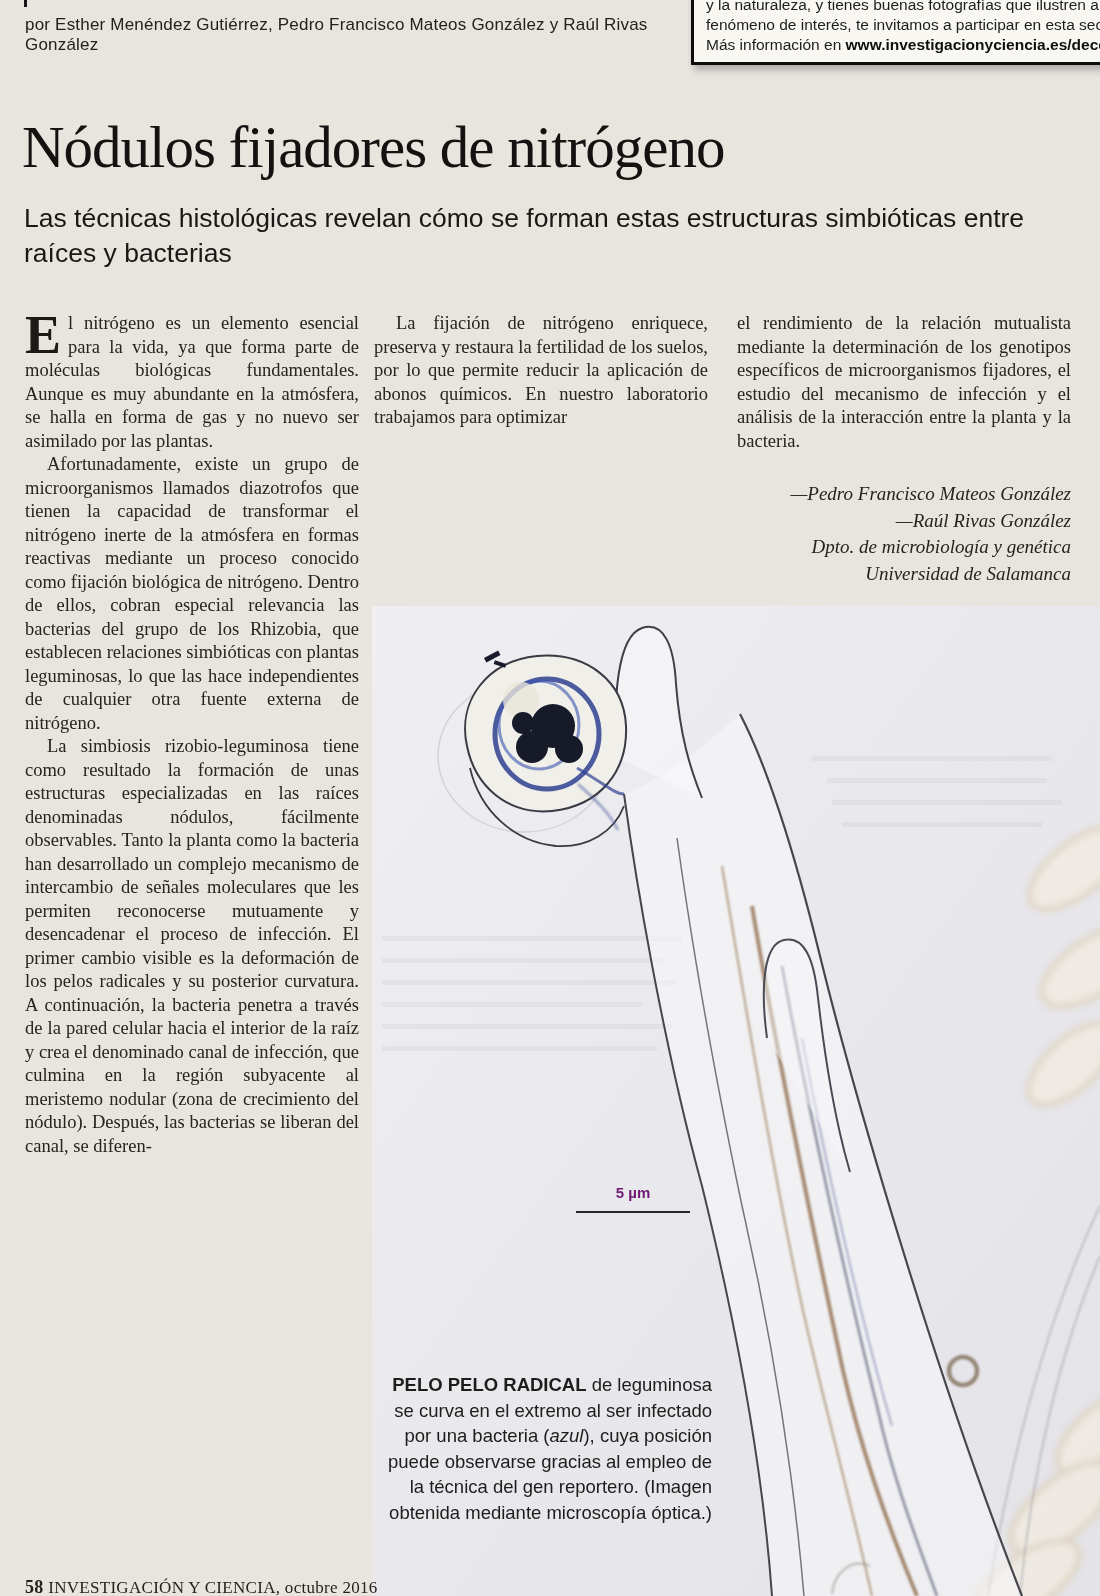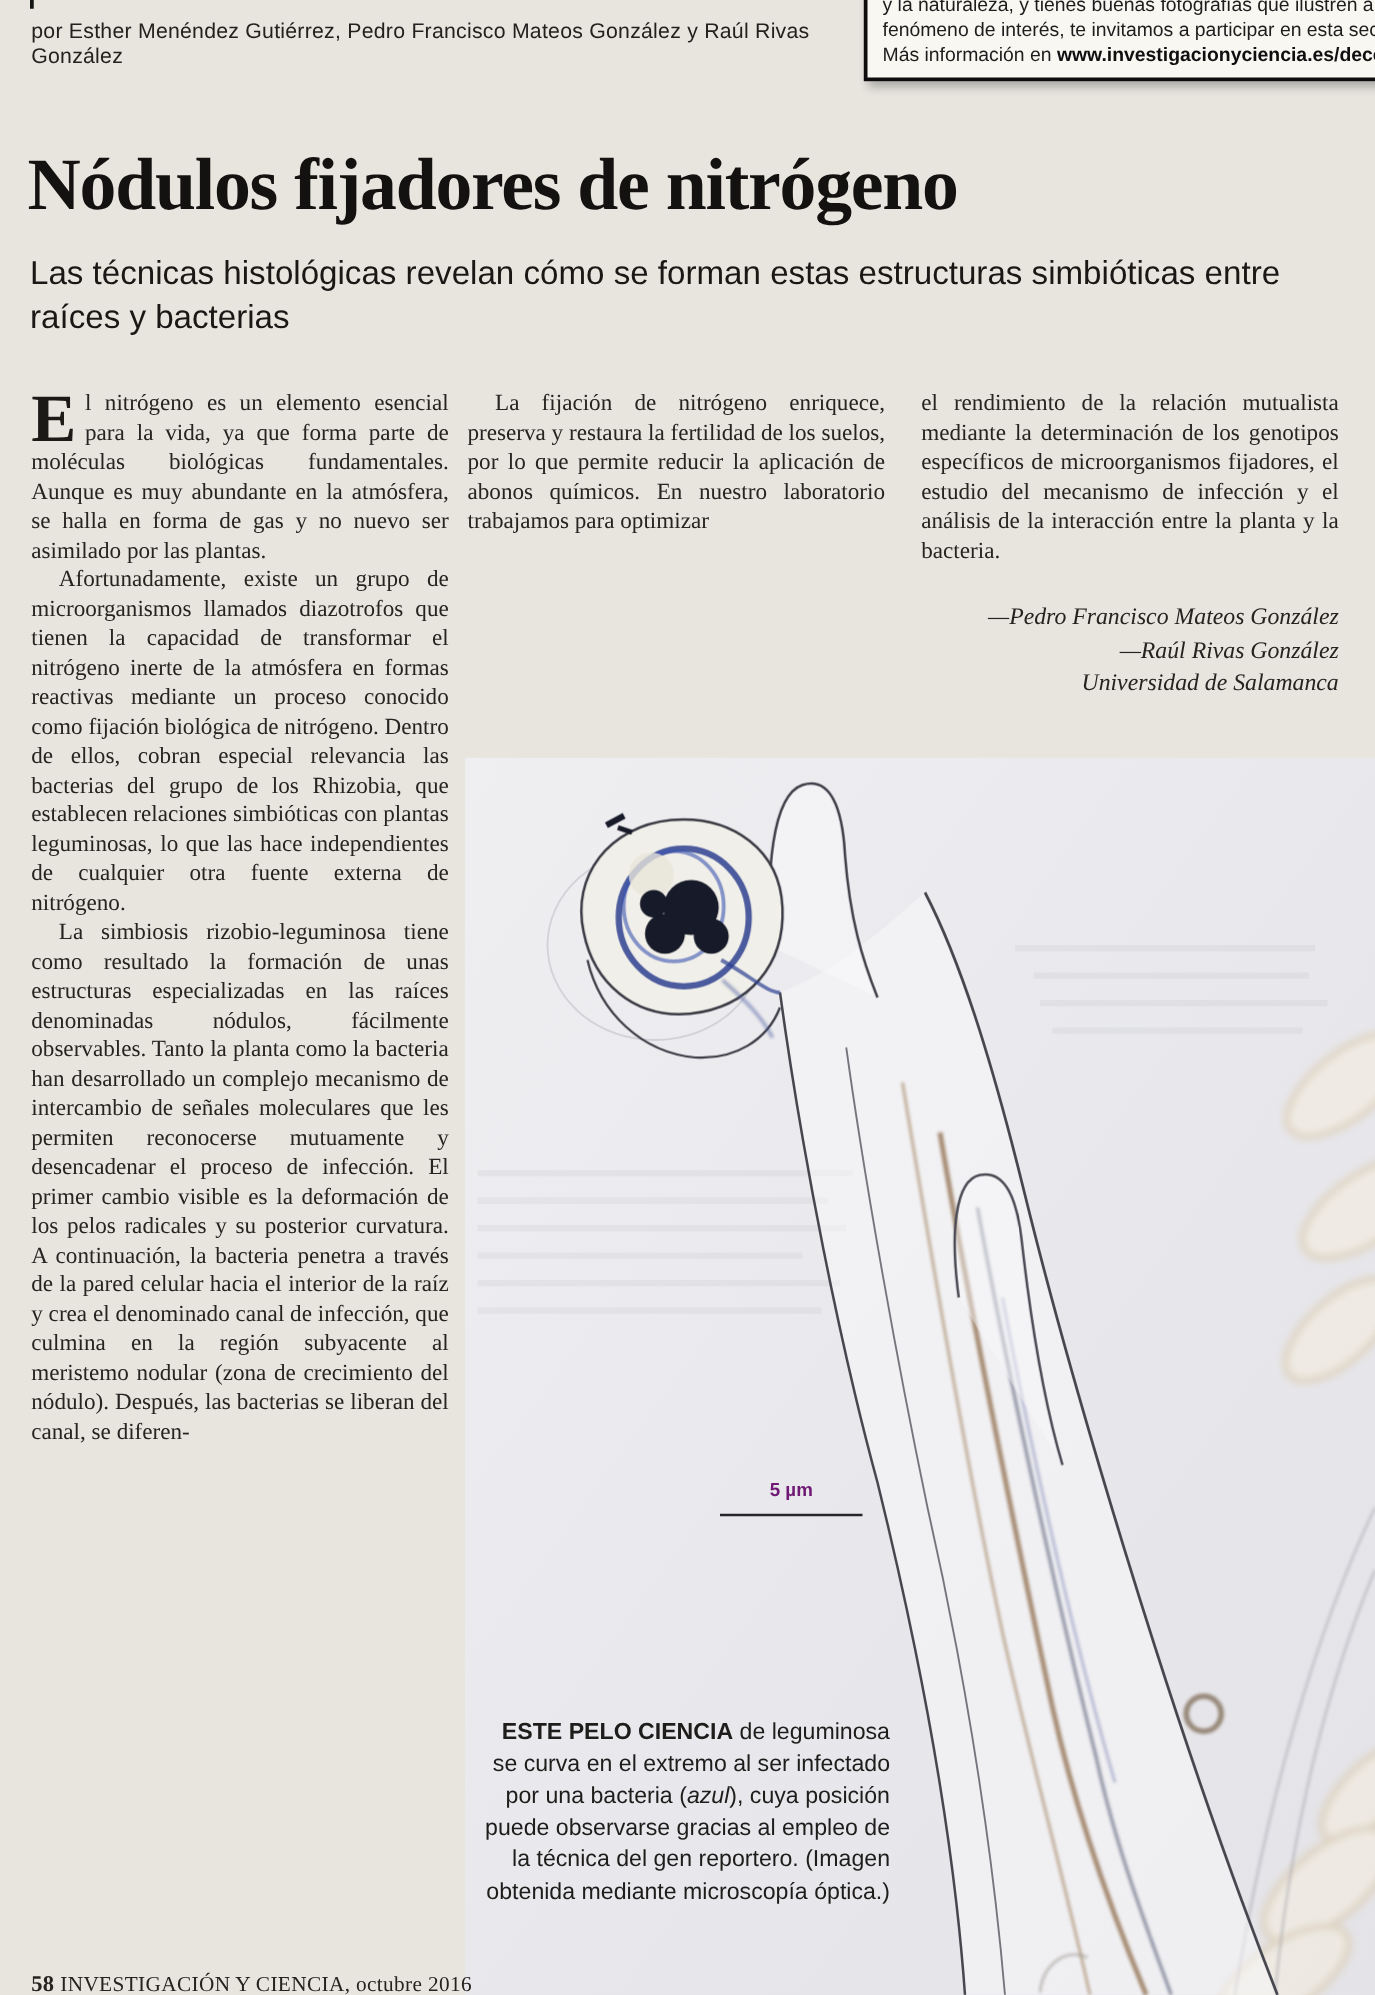--- a/index.html
+++ b/index.html
@@ -18,21 +18,21 @@
     position:absolute;left:691px;top:-14px;width:480px;
     background:#f9f7f2;border:3px solid #0d0d0d;
     padding:6px 12px 7px 12px;
     box-shadow:3px 5px 7px rgba(40,40,40,.3);
     font-family:"Liberation Sans", sans-serif;font-size:15.5px;line-height:20px;color:#1d1d1d;
   }
   .promo-line{white-space:nowrap;overflow:hidden;}
   .promo-url{font-weight:bold;color:#0f0f0f;}
   .title{
     position:absolute;left:22px;top:116px;margin:0;width:1060px;
-    font-family:"Liberation Serif", serif;font-weight:bold;
+    font-family:"Liberation Serif", serif;font-weight:normal;
     font-size:59px;line-height:62px;letter-spacing:-1px;color:#141210;
   }
   .subtitle{
     position:absolute;left:24px;top:201px;width:1020px;
     font-family:"Liberation Sans", sans-serif;font-size:26.5px;line-height:35px;color:#191815;
   }
   .col{
     position:absolute;top:312px;width:334px;
     text-align:justify;font-size:18.5px;line-height:23.5px;color:#262420;
   }
@@ -97,20 +97,21 @@
     <p class="indent">La fijación de nitrógeno enriquece, preserva y restaura la fertilidad de los suelos, por lo que permite reducir la aplicación de abonos químicos. En nuestro laboratorio trabajamos para optimizar</p>
   </div>
 
   <div class="col col3">
     <p>el rendimiento de la relación mutualista mediante la determinación de los genotipos específicos de microorganismos fijadores, el estudio del mecanismo de infección y el análisis de la interacción entre la planta y la bacteria.</p>
   </div>
 
   <div class="signature">
     <div>—Pedro Francisco Mateos González</div>
     <div>—Raúl Rivas González</div>
+    <div>Dpto. de microbiología y genética</div>
     <div>Universidad de Salamanca</div>
   </div>
 
   <div class="photo">
     <svg width="728" height="990" viewBox="0 0 728 990" xmlns="http://www.w3.org/2000/svg">
       <defs>
         <linearGradient id="pbg" x1="0" y1="0" x2="1" y2="1">
           <stop offset="0" stop-color="#efeef1"></stop>
           <stop offset="0.55" stop-color="#e8e7eb"></stop>
           <stop offset="1" stop-color="#e4e3e7"></stop>
@@ -195,20 +196,20 @@
 
       <path d="M 460 988 C 462 966, 480 952, 498 960" fill="none" stroke="#9a948c" stroke-width="2.5" opacity="0.5" filter="url(#blur1)"></path>
     </svg>
   </div>
 
   <div class="scalebar">
     <div class="scalebar-label">5 µm</div>
     <div class="scalebar-line"></div>
   </div>
 
-  <div class="caption"><span class="cap-lead">ESTE PELO CIENCIA</span><span> de leguminosa se curva en el extremo al ser infectado por una bacteria (</span><em>azul</em><span>), cuya posición puede observarse gracias al empleo de la técnica del gen reportero. (Imagen obtenida mediante microscopía óptica.)</span></div>
+  <div class="caption"><span class="cap-lead">PELO PELO RADICAL</span><span> de leguminosa se curva en el extremo al ser infectado por una bacteria (</span><em>azul</em><span>), cuya posición puede observarse gracias al empleo de la técnica del gen reportero. (Imagen obtenida mediante microscopía óptica.)</span></div>
 
   <div class="footer">
     <span class="pageno">58</span>
     <span>INVESTIGACIÓN Y CIENCIA, octubre 2016</span>
   </div>
 
 </div>
 
 </body></html>

